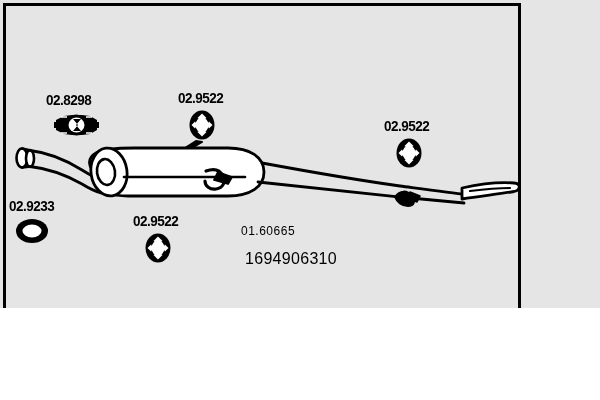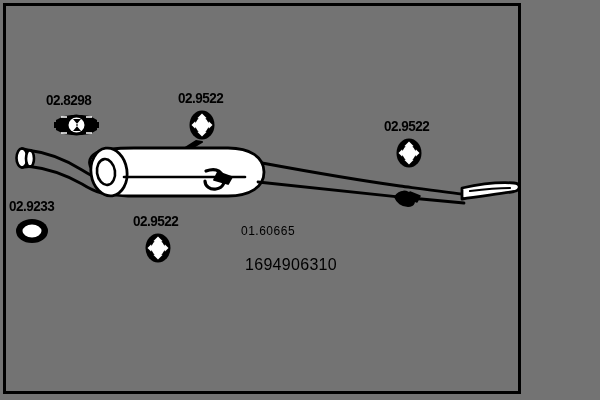--- a/index.html
+++ b/index.html
@@ -3,22 +3,22 @@
 <meta charset="utf-8">
 <style>
   html, body {
     margin: 0;
     padding: 0;
     background: #ffffff;
   }
   #root {
     position: relative;
     width: 600px;
-    height: 400px;
-    background: #737373;
+    height: 308px;
+    background: #e5e5e5;
     font-family: "Liberation Sans", sans-serif;
     overflow: hidden;
   }
   #frame {
     position: absolute;
     left: 3px;
     top: 3px;
     width: 518px;
     height: 391px;
     border: 3px solid #000000;
@@ -47,21 +47,20 @@
     white-space: nowrap;
     font-size: 12px;
     letter-spacing: 0.5px;
   }
   .sub-num {
     position: absolute;
     color: #000000;
     white-space: nowrap;
     font-size: 16px;
     letter-spacing: 0.3px;
-    margin-top: 6px;
   }
 </style>
 </head>
 <body>
 
 <div id="root">
 
   <div id="frame"></div>
 
   <svg id="drawing" viewBox="0 0 600 400">

